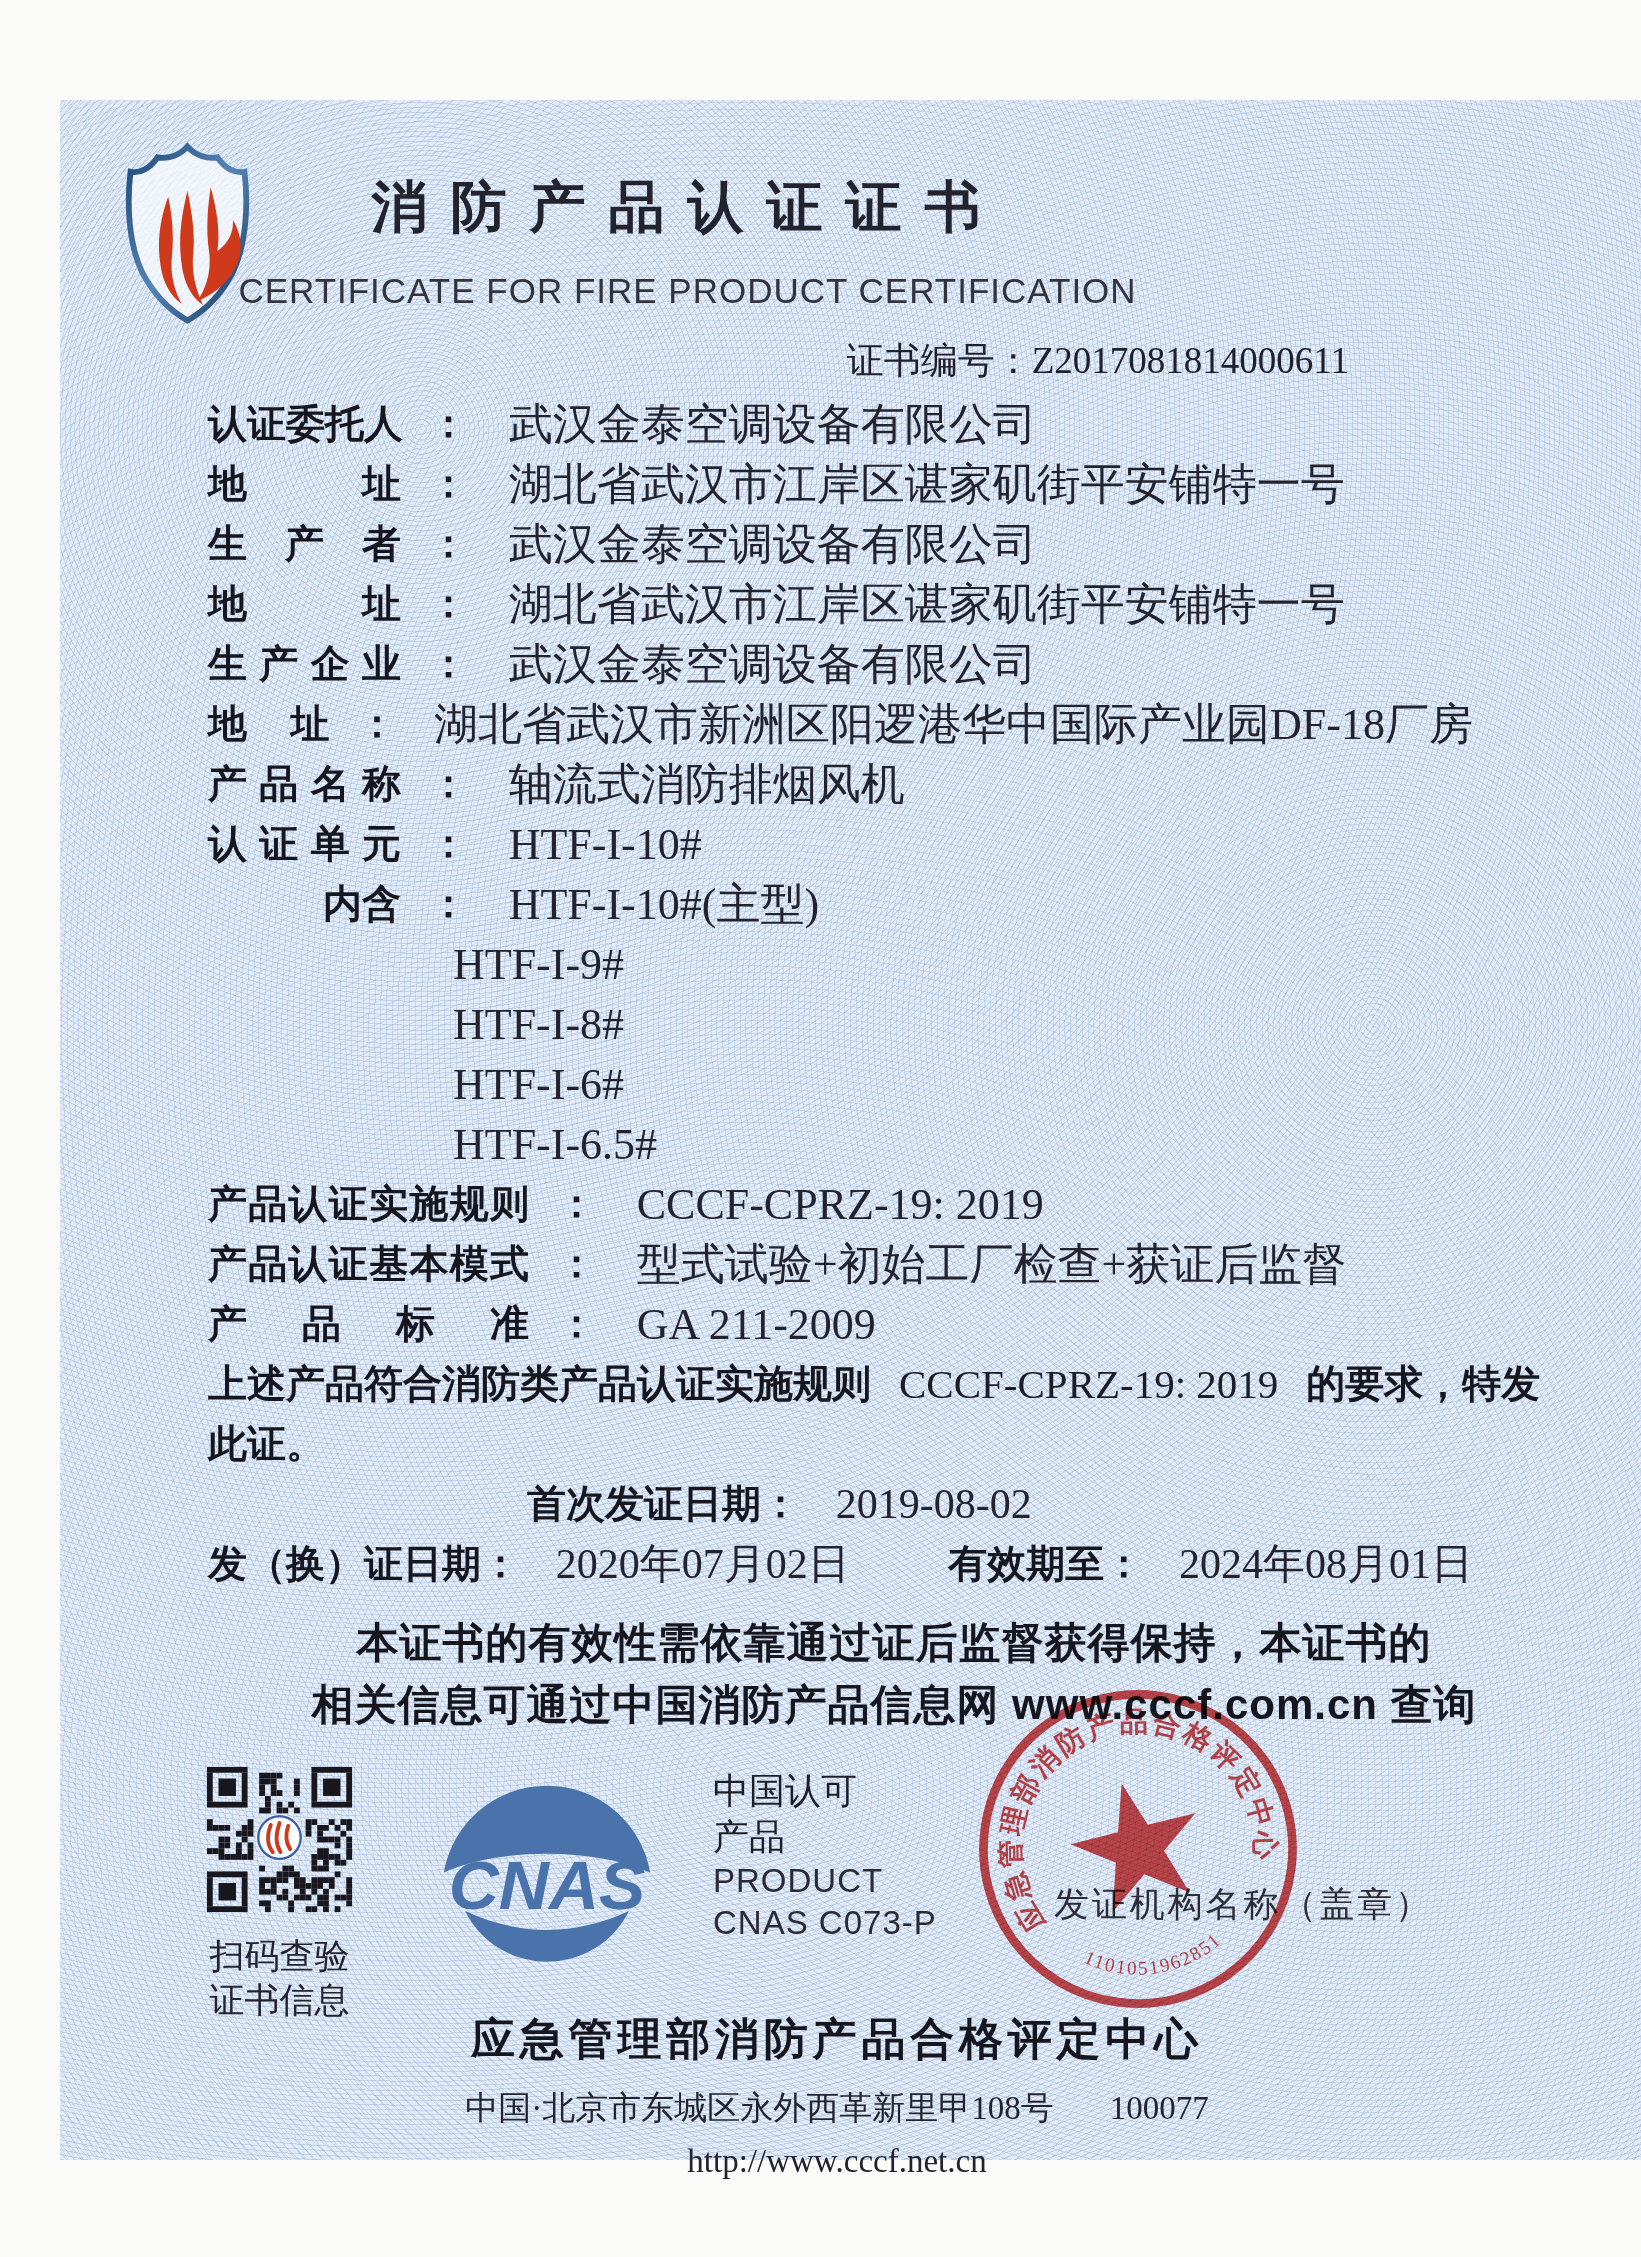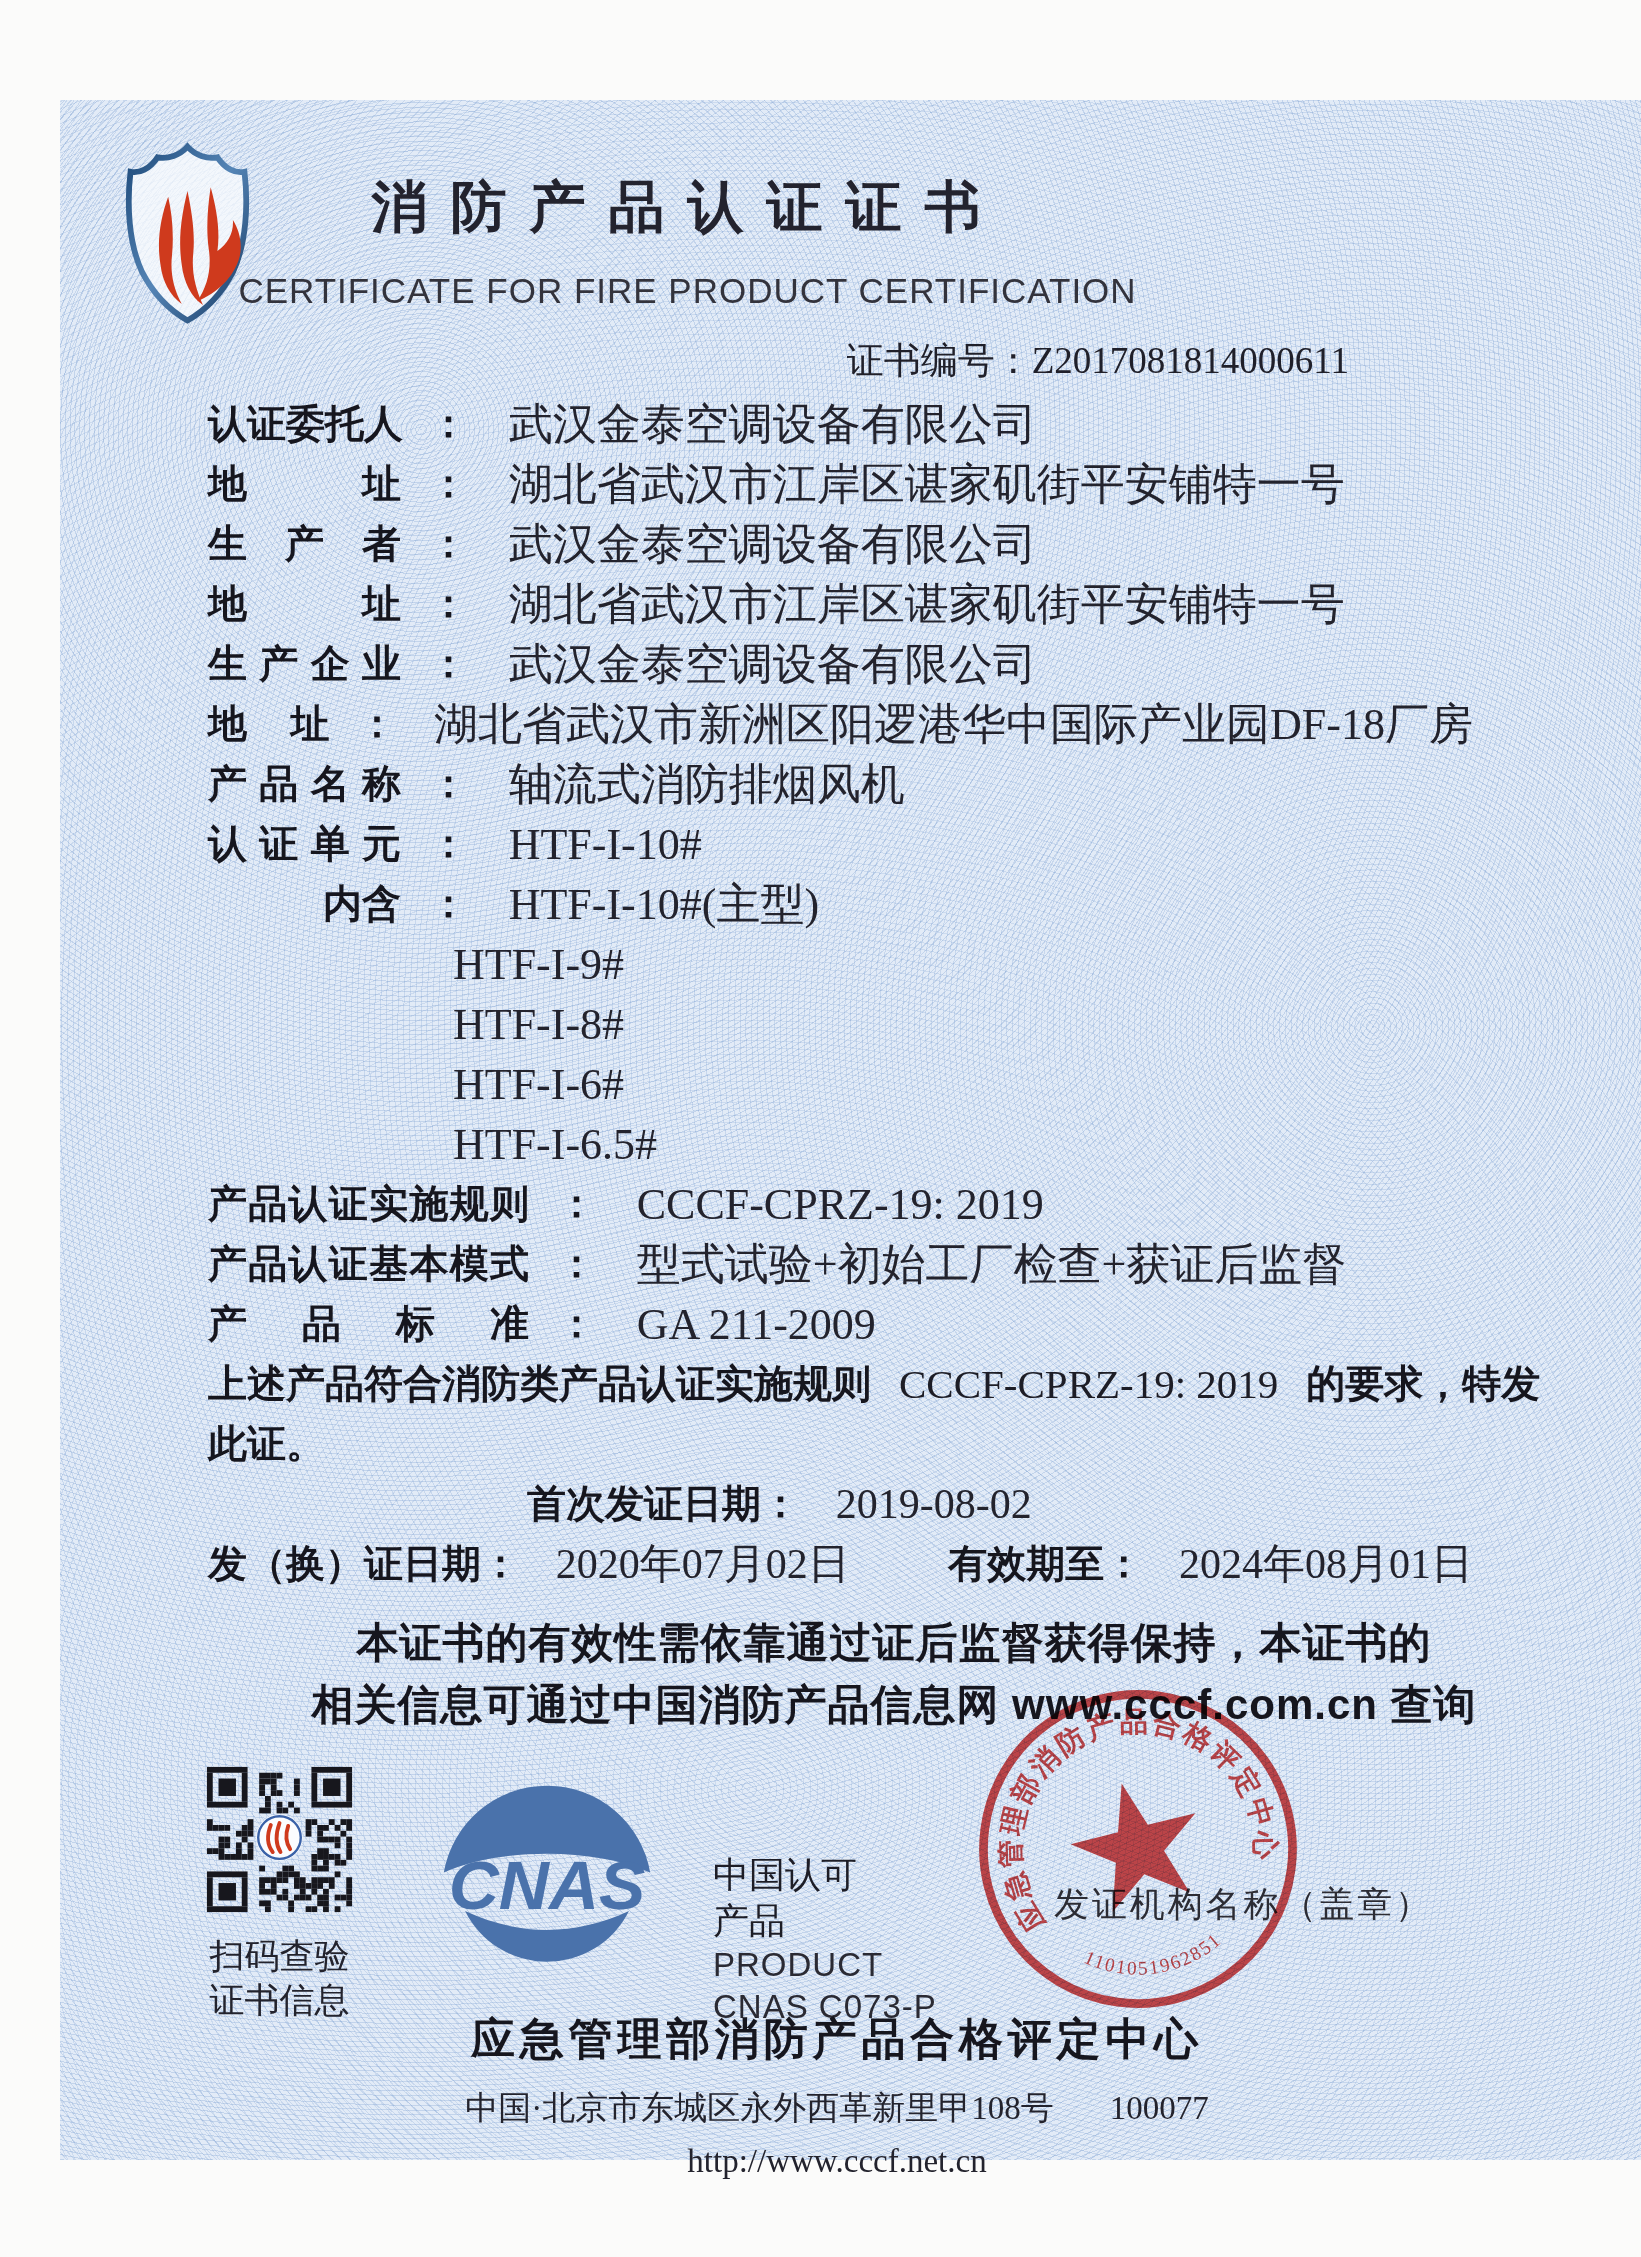--- a/index.html
+++ b/index.html
@@ -39,21 +39,21 @@
   .dval{font-family:"Liberation Serif","DejaVu Serif",serif;font-size:42px;color:#23232d;margin-left:7.7px;}
   .dgap{display:inline-block;width:44px;}
   .ind330{margin-left:319px;}
   
   .notice{position:absolute;top:1512px;left:0;width:100%;text-align:center;padding-left:27px;
     font-size:42px;font-weight:700;line-height:62px;letter-spacing:1px;color:#16161e;}
   
   .qr-block{position:absolute;left:145px;top:1665px;width:149px;text-align:center;}
   .qr-caption{margin-top:17.4px;font-family:"Liberation Serif","DejaVu Serif",serif;font-size:35px;line-height:44px;color:#23232d;}
   .cnas-logo{position:absolute;left:370px;top:1678px;}
-  .cnas-text{position:absolute;left:653px;top:1752px;color:#1d1d26;}
+  .cnas-text{position:absolute;left:653px;top:1668px;color:#1d1d26;}
   .cnas-cn{font-size:36px;line-height:46px;font-weight:400;}
   .cnas-en{font-size:33px;line-height:42px;letter-spacing:1px;color:#2a2a33;}
   .stamp{position:absolute;left:909px;top:1580px;width:338px;height:338px;transform:rotate(-14deg);mix-blend-mode:multiply;opacity:.92;z-index:3;}
   .stamp-label{position:absolute;left:994px;top:1781px;z-index:2;
     font-family:"Liberation Serif","DejaVu Serif",serif;font-size:35px;letter-spacing:2.9px;color:#2c2c34;}
   
   .footer{position:absolute;top:1910px;left:0;width:100%;text-align:center;padding-right:87px;}
   .f-org{font-size:44px;font-weight:700;letter-spacing:4.8px;color:#16161e;}
   .f-addr{margin-top:17.4px;font-family:"Liberation Serif","DejaVu Serif",serif;font-size:33px;color:#23232d;}
   .f-post{display:inline-block;margin-left:56px;}

